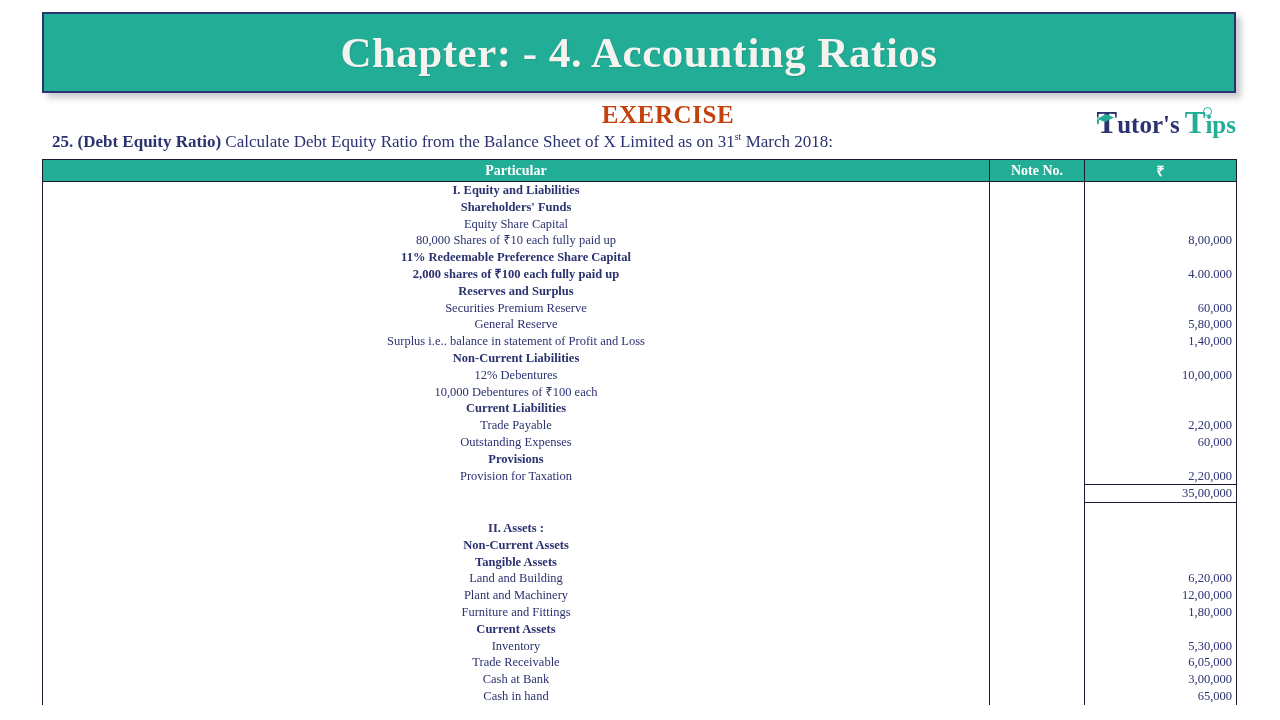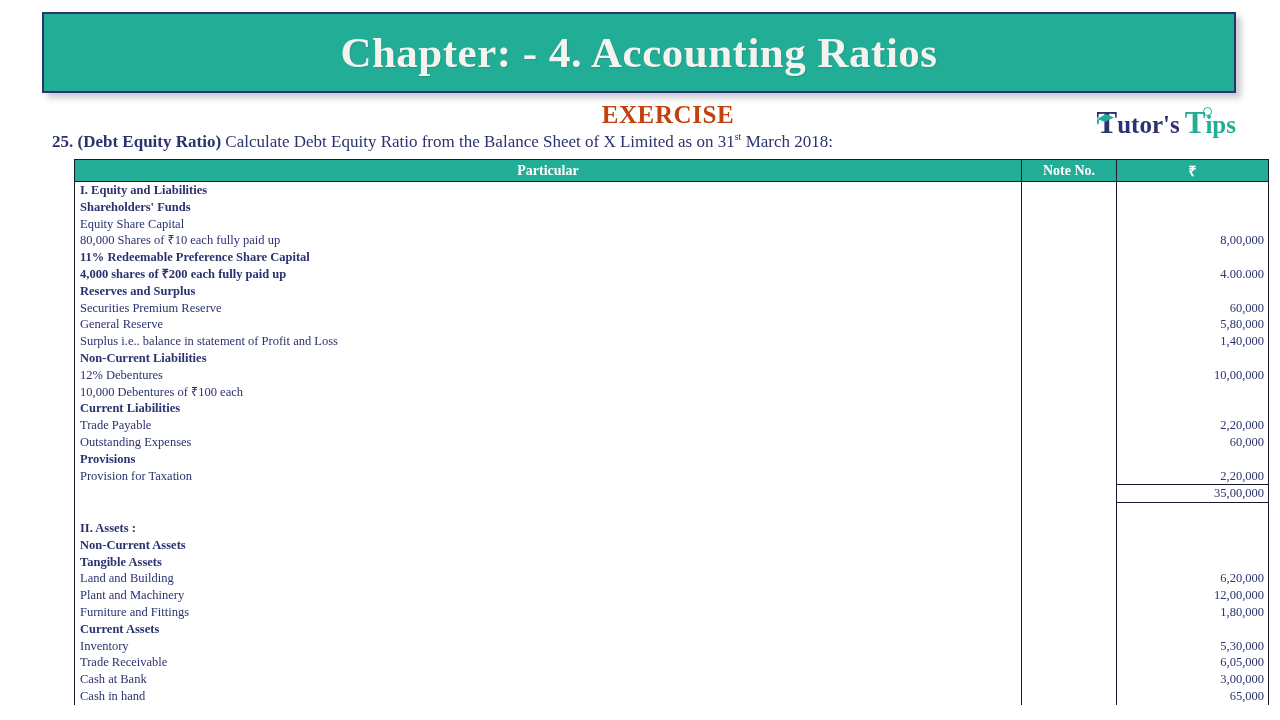--- a/index.html
+++ b/index.html
@@ -100,21 +100,20 @@
 
   
   .sheet {
     position: absolute;
     left: 42px;
     top: 159px;
     width: 1194px;
     border-collapse: collapse;
     table-layout: fixed;
     font-size: 12.5px;
-    margin-left: 32px;
   }
   .sheet col.c-part { width: 947px; }
   .sheet col.c-note { width: 95px; }
   .sheet col.c-amt  { width: 152px; }
 
   .sheet th {
     background: #22ae96;
     color: #ffffff;
     font-weight: bold;
     font-size: 14px;
@@ -125,21 +124,21 @@
   .sheet td {
     border-left: 1px solid #1a1a2e;
     border-right: 1px solid #1a1a2e;
     padding: 0 5px;
     height: 16.8px;
     line-height: 16.8px;
     vertical-align: middle;
     white-space: nowrap;
   }
 
-  td.part { text-align: left; }
+  td.part { text-align: center; }
   td.note { text-align: center; }
   td.amt  { text-align: right; padding-right: 4px; }
 
   .lvl0 { padding-left: 2px; font-weight: bold; }
   .lvl1 { padding-left: 52px; font-weight: bold; }
   .lvl2 { padding-left: 52px; font-weight: normal; }
   td.amt.total     { border-top: 1px solid #1a1a2e; border-bottom: 1px solid #1a1a2e; font-weight: normal; }
 </style>
 </head>
 <body>
@@ -204,21 +203,21 @@
         <td class="part lvl2">80,000 Shares of ₹10 each fully paid up</td>
         <td class="note"></td>
         <td class="amt">8,00,000</td>
       </tr>
       <tr>
         <td class="part lvl1">11% Redeemable Preference Share Capital</td>
         <td class="note"></td>
         <td class="amt"></td>
       </tr>
       <tr>
-        <td class="part lvl1">4,000 shares of ₹200 each fully paid up</td>
+        <td class="part lvl1">2,000 shares of ₹100 each fully paid up</td>
         <td class="note"></td>
         <td class="amt">4.00.000</td>
       </tr>
       <tr>
         <td class="part lvl1">Reserves and Surplus</td>
         <td class="note"></td>
         <td class="amt"></td>
       </tr>
       <tr>
         <td class="part lvl2">Securities Premium Reserve</td>

